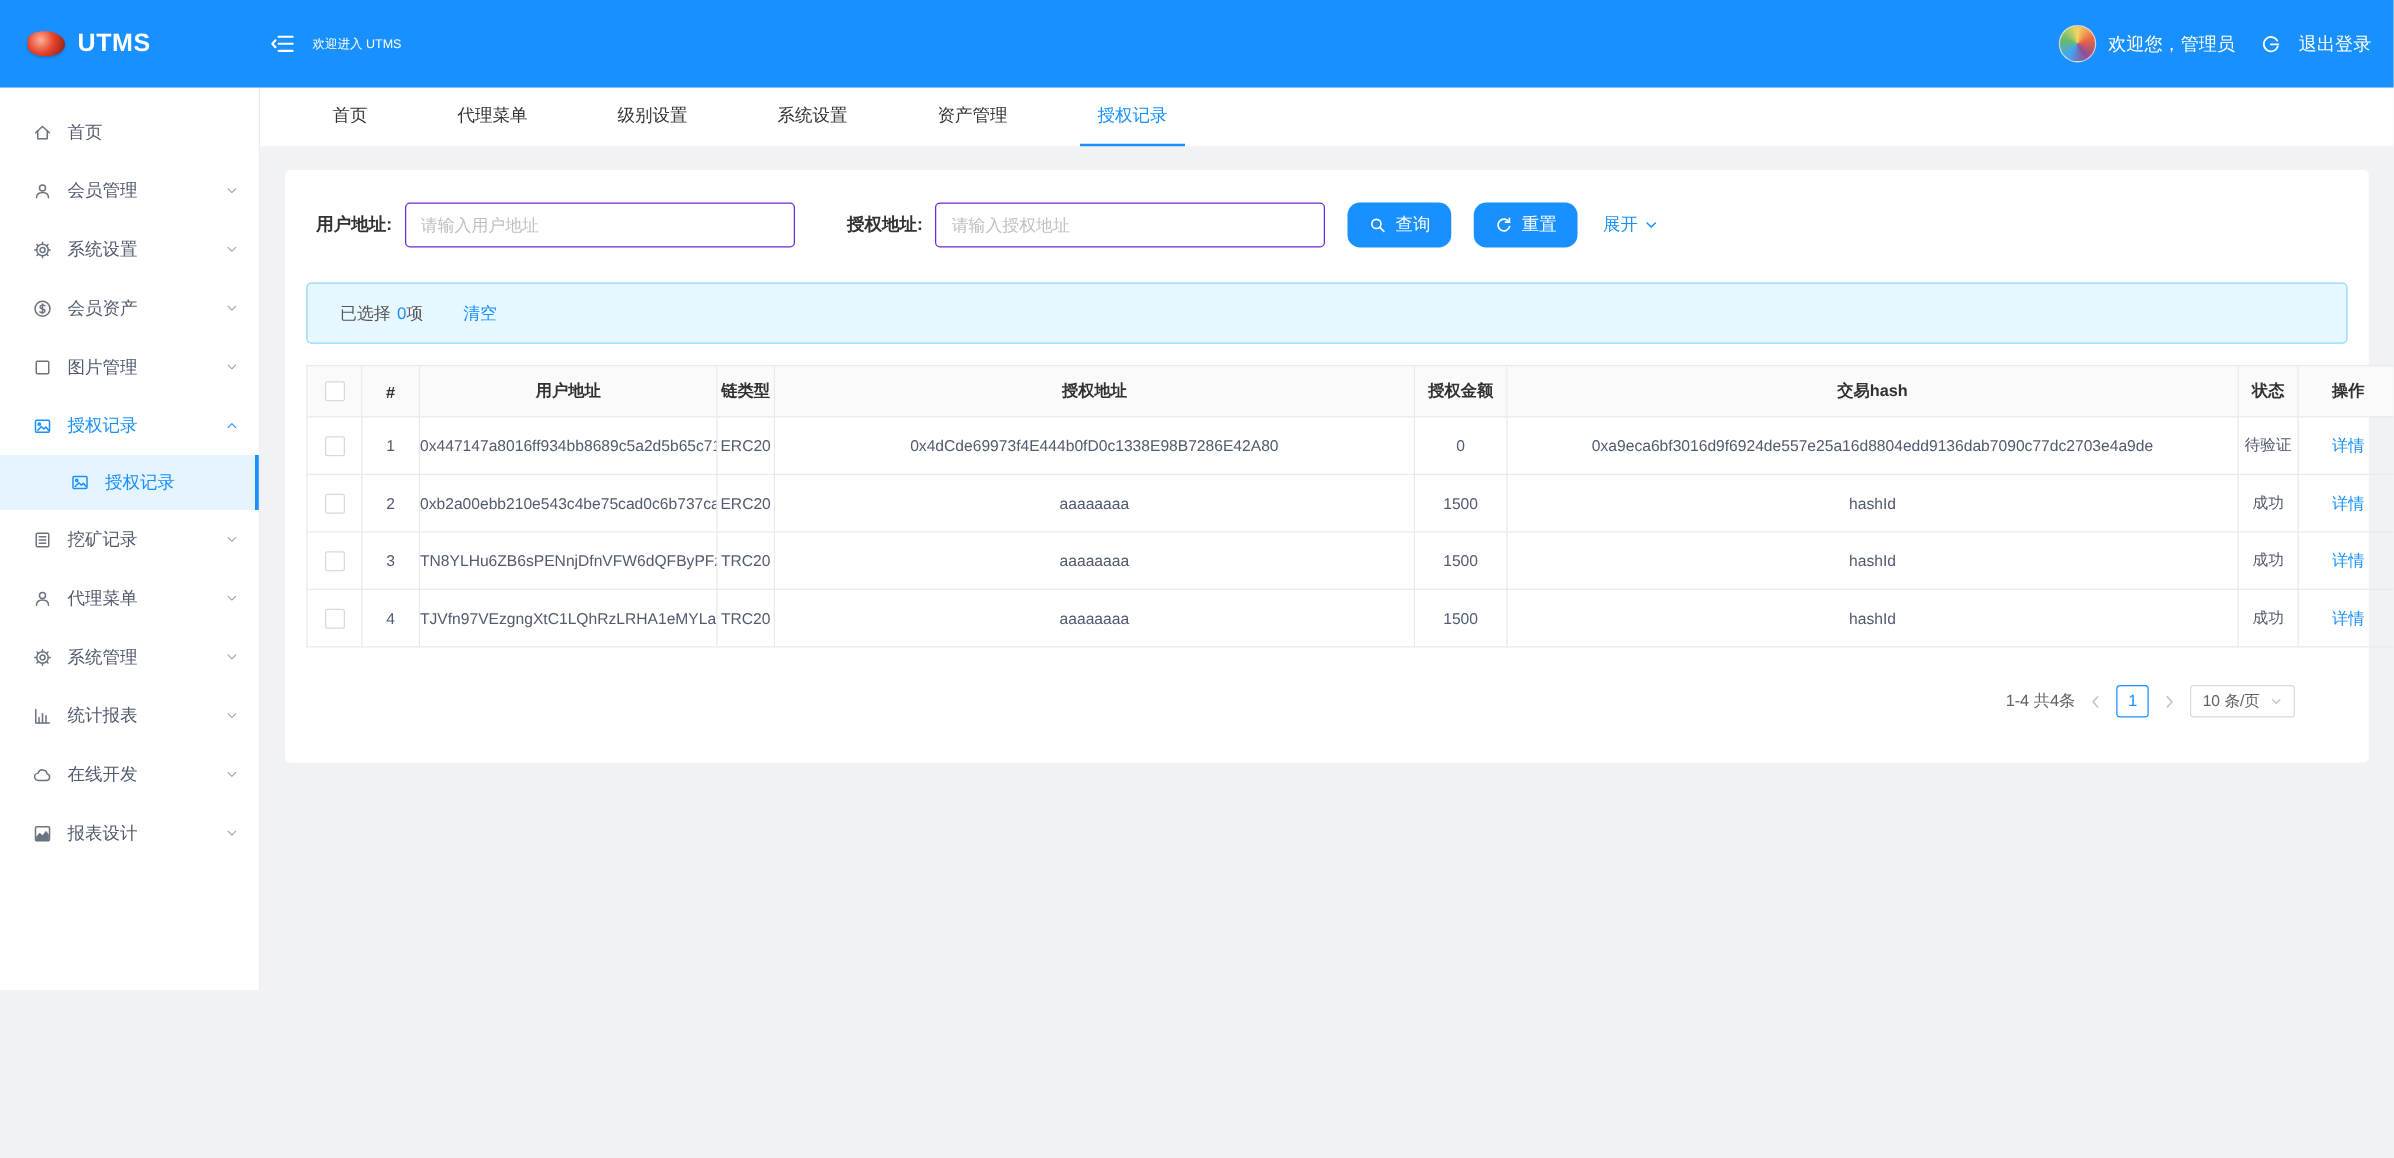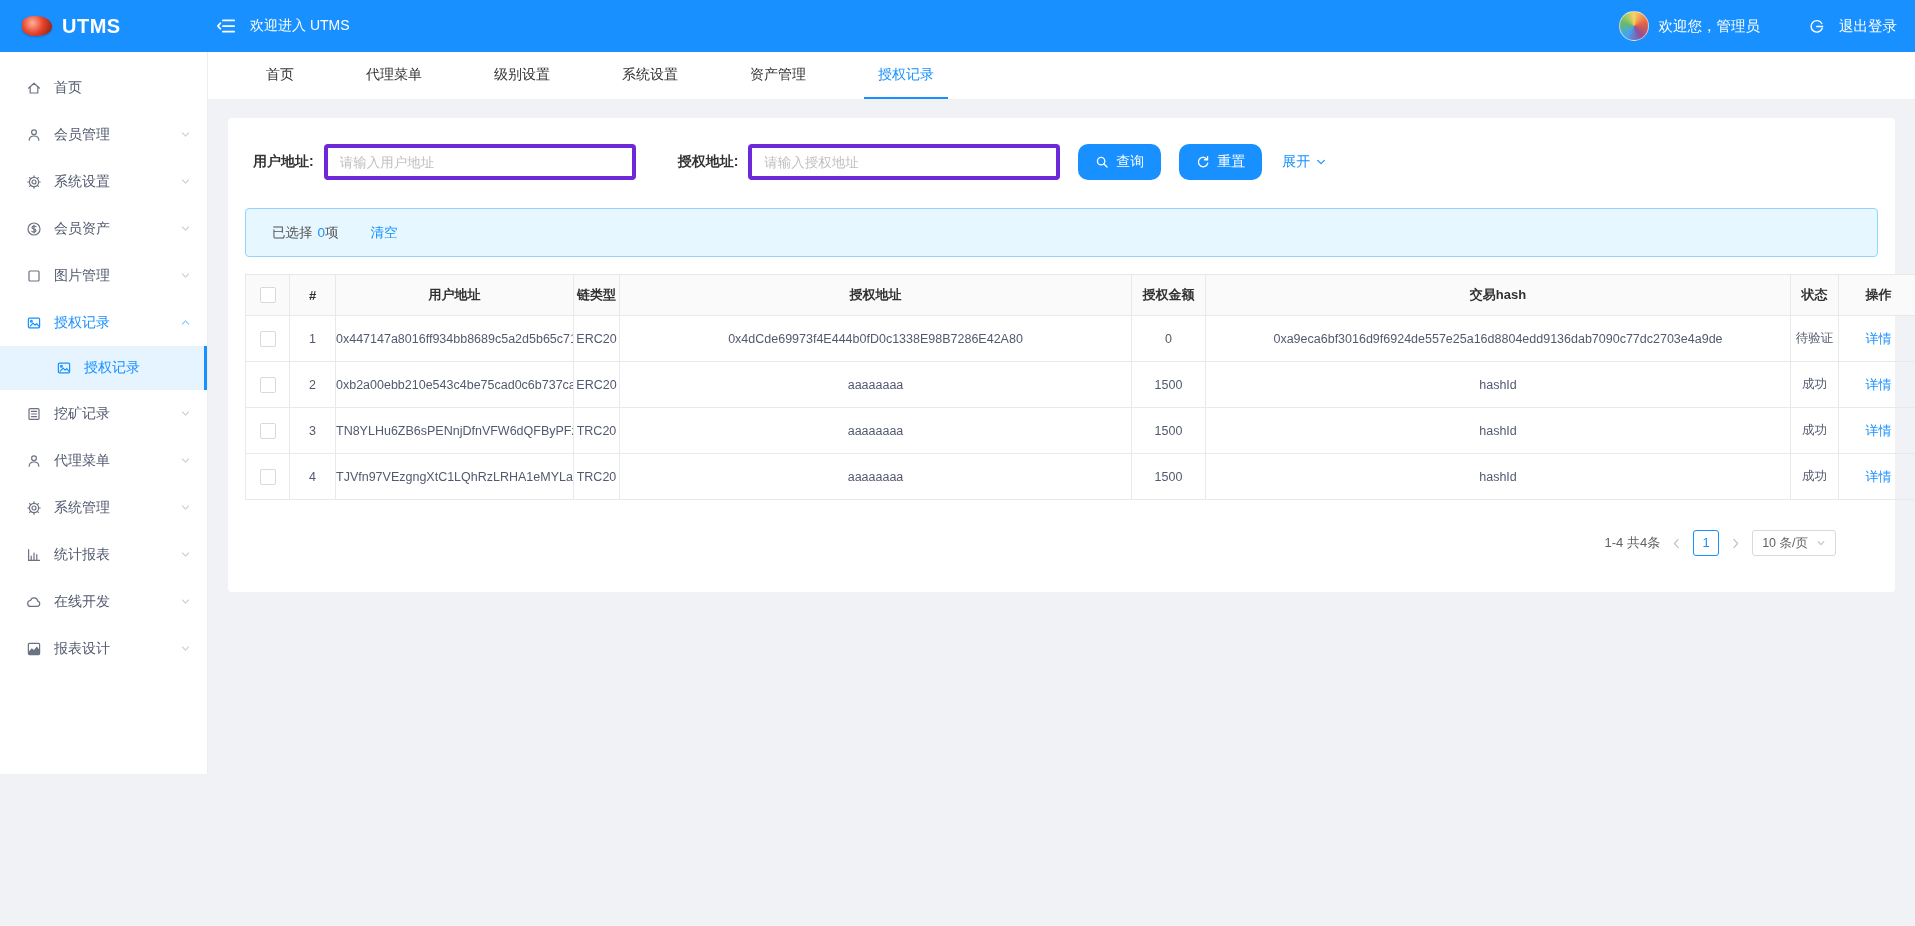--- a/index.html
+++ b/index.html
@@ -3,39 +3,39 @@
 <meta charset="utf-8">
 <style>
   * { box-sizing: border-box; margin: 0; padding: 0; }
   html,body { width:1915px; height:926px; overflow:hidden; }
   body {
     font-family: "Liberation Sans","DejaVu Sans",sans-serif;
     background:#f0f2f5; color:#333; font-size:14px;
   }
   
   .topbar {
-    height:52px; background:#1890ff; display:flex; align-items:center;
+    height:70px; background:#1890ff; display:flex; align-items:center;
     color:#fff; position:relative;
   }
   .logo-area { width:208px; display:flex; align-items:center; padding-left:22px; gap:10px; }
   .logo-blob {
     width:30px; height:20px; border-radius:40% 55% 50% 45%;
     background:radial-gradient(circle at 35% 35%, #ffb199 0%, #e8432c 45%, #7a1d0e 100%);
     box-shadow:0 1px 2px rgba(0,0,0,.25);
   }
   .logo-text { font-size:20px; font-weight:bold; letter-spacing:.5px; }
   .fold-wrap { margin-left:8px; display:flex; align-items:center; cursor:pointer; }
-  .welcome { margin-left:14px; font-size:14px; }
+  .welcome { margin-left:14px; font-size:10px; }
   .topbar-right { position:absolute; right:18px; display:flex; align-items:center; gap:10px; }
   .avatar {
     width:30px; height:30px; border-radius:50%;
     background:conic-gradient(#f6d365,#e96443,#904e95,#42a5f5,#66bb6a,#f6d365);
     border:1px solid rgba(255,255,255,.6); cursor:pointer;
   }
-  .greeting { font-size:14.5px; margin-right:38px; }
+  .greeting { font-size:14.5px; margin-right:10px; }
   .logout { display:flex; align-items:center; gap:14px; cursor:pointer; font-size:14.5px; }
   .icon { display:inline-flex; align-items:center; justify-content:center; line-height:0; }
   .icon svg { display:block; }
 
   
   .frame { display:flex; height:869px; }
   .sidebar {
     width:208px; background:#fff; padding-top:12px; height:722px;
     border-right:1px solid #ededed; flex:none;
   }
@@ -64,21 +64,21 @@
   }
   .tab.active { color:#1890ff; border-bottom-color:#1890ff; }
 
   .content { flex:1; padding:18px 20px; overflow:hidden; }
   .card { background:#fff; border-radius:4px; padding:26px 17px 36px 17px; }
 
   
   .filter-row { display:flex; align-items:center; margin-left:8px; }
   .f-label { font-size:14px; color:#333; font-weight:600; margin-right:10px; white-space:nowrap; }
   .f-input {
-    width:312px; height:36px; border:4px solid #6d28d9; border-radius:4px;
+    width:312px; height:36px; border:1px solid #6d28d9; border-radius:4px;
     padding:0 12px; font-size:13.5px; color:#333; outline:none;
     font-family:inherit;
   }
   .f-input::placeholder { color:#bfbfbf; }
   .gap-lg { width:42px; }
   .btn {
     height:36px; padding:0 17px; background:#1890ff; border:none; border-radius:10px;
     color:#fff; font-size:14px; display:inline-flex; align-items:center; gap:7px;
     cursor:pointer; margin-left:18px; font-family:inherit;
   }

